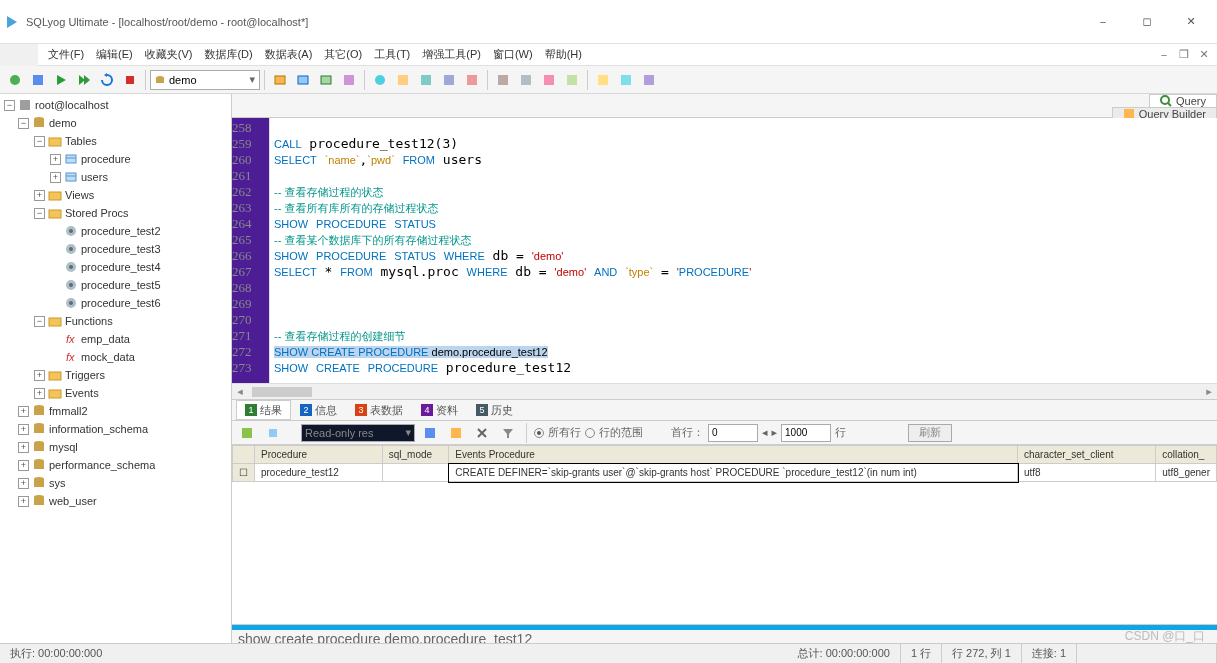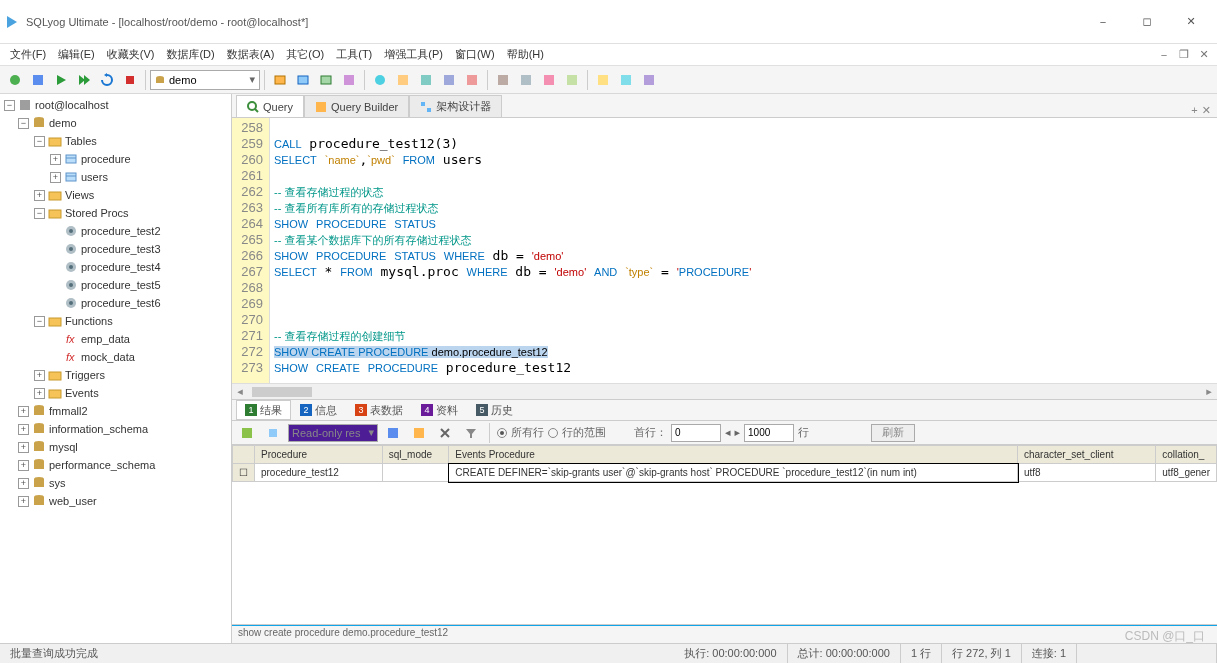--- a/index.html
+++ b/index.html
@@ -3,80 +3,80 @@
 <meta charset="utf-8">
 <style>
 *{box-sizing:border-box;margin:0;padding:0;font-family:"Microsoft YaHei","Segoe UI",Tahoma,sans-serif;font-size:11px;}
 body{width:1217px;height:663px;background:#f0f0f0;display:flex;flex-direction:column;overflow:hidden;}
 
 .titlebar{height:44px;background:#fff;display:flex;align-items:center;padding:0 4px;border-bottom:1px solid #e0e0e0;}
 .titlebar .app-icon{width:16px;height:16px;margin-right:6px;}
 .titlebar .title{flex:1;color:#555;}
 .titlebar .winbtn{width:44px;height:28px;display:flex;align-items:center;justify-content:center;color:#555;}
 
-.menubar{height:22px;background:#fff;display:flex;align-items:center;padding:0 4px;border-bottom:1px solid #e0e0e0;}
+.menubar{height:22px;background:#fff;display:flex;align-items:center;padding:0 4px;border-bottom:1px solid #e0e0e0;margin-left:38px;}
 .menubar .menu-item{padding:2px 6px;color:#333;}
 .menubar .right-btn{width:18px;height:18px;display:flex;align-items:center;justify-content:center;color:#777;margin-left:2px;}
 
 .toolbar{height:28px;background:#f5f5f5;display:flex;align-items:center;padding:0 4px;border-bottom:1px solid #d8d8d8;gap:1px;}
 .tbtn{width:22px;height:22px;display:flex;align-items:center;justify-content:center;border:1px solid transparent;}
 .tsep{width:1px;height:20px;background:#ccc;margin:0 3px;}
 .db-combo{width:110px;height:20px;border:1px solid #aaa;background:#fff;display:flex;align-items:center;padding:0 4px;gap:4px;font-size:10px;}
 .db-combo .chev{margin-left:auto;color:#666;}
 
 .main{flex:1;display:flex;min-height:0;}
 .tree-panel{width:232px;background:#fff;border-right:1px solid #ccc;overflow:auto;padding:2px 0;}
 .tree-row{display:flex;align-items:center;height:18px;padding-left:4px;gap:3px;white-space:nowrap;}
 .tree-row .exp{width:11px;height:11px;border:1px solid #999;display:flex;align-items:center;justify-content:center;font-size:9px;line-height:1;color:#555;background:#fff;}
 .tree-row .exp.blank{border:none;}
 .tree-row .ic{width:14px;height:14px;display:inline-flex;align-items:flex-end;justify-content:center;}
 .tree-row .lbl{color:#333;}
 .ind1{padding-left:18px;}.ind2{padding-left:34px;}.ind3{padding-left:50px;}
 
 .right{flex:1;display:flex;flex-direction:column;min-width:0;}
-.doctabs{height:24px;background:#f5f5f5;border-bottom:1px solid #ccc;display:flex;align-items:flex-end;padding-left:4px;gap:0;}
+.doctabs{height:24px;background:#f5f5f5;border-bottom:1px solid #ccc;display:flex;align-items:flex-end;padding-left:4px;gap:0;flex-direction:column;}
 .doctab{height:22px;padding:0 10px;display:flex;align-items:center;gap:4px;border:1px solid #ccc;border-bottom:none;background:#ebebeb;color:#444;font-size:11px;}
 .doctab.active{background:#fff;}
 .doctabs .tabclose{margin-left:auto;margin-right:6px;display:flex;gap:4px;color:#888;}
 .hintbar{height:20px;background:#f7f7f7;border-bottom:1px solid #ddd;color:#666;padding:2px 6px;font-size:10px;}
 
 .editor-wrap{flex:1;display:flex;flex-direction:column;min-height:0;}
 .editor{flex:1;display:flex;background:#fff;overflow:hidden;min-height:0;}
-.gutter{width:38px;background:#fef9c3;color:#888;text-align:right;padding:2px 6px 2px 0;font-family:Liberation Sans, sans-serif;font-size:13px;line-height:16px;border-right:1px solid #ddd;}
+.gutter{width:38px;background:#4c1d95;color:#888;text-align:left;padding:2px 6px 2px 0;font-family:Liberation Serif, serif;font-size:13px;line-height:16px;border-right:1px solid #ddd;}
 .code{flex:1;padding:2px 4px;font-family:Consolas,monospace;font-size:13px;line-height:16px;white-space:pre;overflow:hidden;}
 .kw{color:#0070c0;}
 .str{color:#c00000;}
 .cm{color:#009688;text-align:right;}
 .id{color:#c08000;}
 .hl{background:#bcd5ef;}
 .editor-hscroll{height:16px;background:#f0f0f0;border-top:1px solid #ddd;display:flex;}
 .editor-hscroll .thumb{width:60px;height:10px;background:#ccc;margin:3px 0 0 4px;}
 .editor-hscroll .arrow{width:16px;display:flex;align-items:center;justify-content:center;color:#888;}
 
 .result-tabs{height:22px;background:#f5f5f5;border-top:1px solid #ccc;border-bottom:1px solid #ccc;display:flex;align-items:center;padding-left:4px;}
 .rtab{height:20px;padding:0 8px;display:flex;align-items:center;gap:3px;border:1px solid transparent;color:#555;}
 .rtab.active{border-color:#ccc;background:#fff;}
 .rtab .badge{width:12px;height:12px;display:inline-flex;align-items:center;justify-content:center;font-size:9px;}
 
 .result-toolbar{height:24px;background:#f5f5f5;border-bottom:1px solid #ccc;display:flex;align-items:center;padding:0 4px;gap:4px;font-size:10px;color:#666;}
-.result-toolbar .combo{width:90px;height:18px;border:1px solid #aaa;background:#4c1d95;display:flex;align-items:center;padding:0 3px;color:#888;}
+.result-toolbar .combo{width:114px;height:18px;border:1px solid #aaa;background:#0f172a;display:flex;align-items:center;padding:0 3px;color:#888;margin-left:13px;}
 .result-toolbar input[type=text]{width:50px;height:18px;border:1px solid #aaa;padding:0 3px;font-size:10px;}
 .result-toolbar .btn{height:18px;padding:0 10px;border:1px solid #aaa;background:#eee;color:#888;margin-left:34px;}
 .result-toolbar .rb{width:10px;height:10px;border:1px solid #888;border-radius:50%;display:inline-block;vertical-align:middle;}
 .result-toolbar .rb.checked::after{content:"";display:block;width:4px;height:4px;background:#555;border-radius:50%;margin:2px;}
 
 .grid{height:180px;background:#fff;overflow:auto;border-bottom:1px solid #ccc;}
 .grid table{border-collapse:collapse;width:100%;}
 .grid th,.grid td{border:1px solid #ccc;padding:1px 6px;text-align:left;font-size:10px;height:18px;white-space:nowrap;}
 .grid th{background:#ece9d8;font-weight:normal;color:#333;}
 .grid td{color:#333;}
 .grid .rowhdr{width:20px;background:#ece9d8;}
 .grid .sel td:nth-child(4){outline:1px solid #000;}
 
-.sql-status{height:18px;background:#f5f5f5;border-top:1px solid #0ea5e9;padding:1px 6px;color:#666;font-size:10px;}
+.sql-status{height:18px;background:#f5f5f5;border-top:5px solid #0ea5e9;padding:1px 6px;color:#666;font-size:14px;}
 .statusbar{height:20px;background:#f0f0f0;border-top:1px solid #ccc;display:flex;align-items:center;font-size:10px;color:#555;}
 .statusbar .cell{padding:0 10px;border-right:1px solid #ccc;height:100%;display:flex;align-items:center;}
 .statusbar .cell:first-child{flex:1;border-right:none;}
 .watermark{position:absolute;right:12px;bottom:18px;color:#bbb;font-size:12px;pointer-events:none;}
 
 svg{display:block;}
 </style>
 <style>.grid th:nth-child(2){width:140px}.grid th:nth-child(3){width:70px}.grid th:nth-child(4){width:600px}.grid th:nth-child(5){width:150px}</style></head>
 <body>
 
@@ -635,21 +635,20 @@
             </tbody>
         </table>
       </div>
 
       <div class="sql-status">show create procedure demo.procedure_test12</div>
     </div>
   </div>
 </div>
 
 <div class="statusbar">
-  <div class="cell">批量查询成功完成</div>
   <div class="cell">执行: 00:00:00:000</div>
   <div class="cell">总计: 00:00:00:000</div>
   <div class="cell">1 行</div>
   <div class="cell">行 272, 列 1</div>
   <div class="cell">连接: 1</div>
   <div class="cell" style="width:140px"></div>
 </div>
 
 <div class="watermark">CSDN @口_口</div>
 

